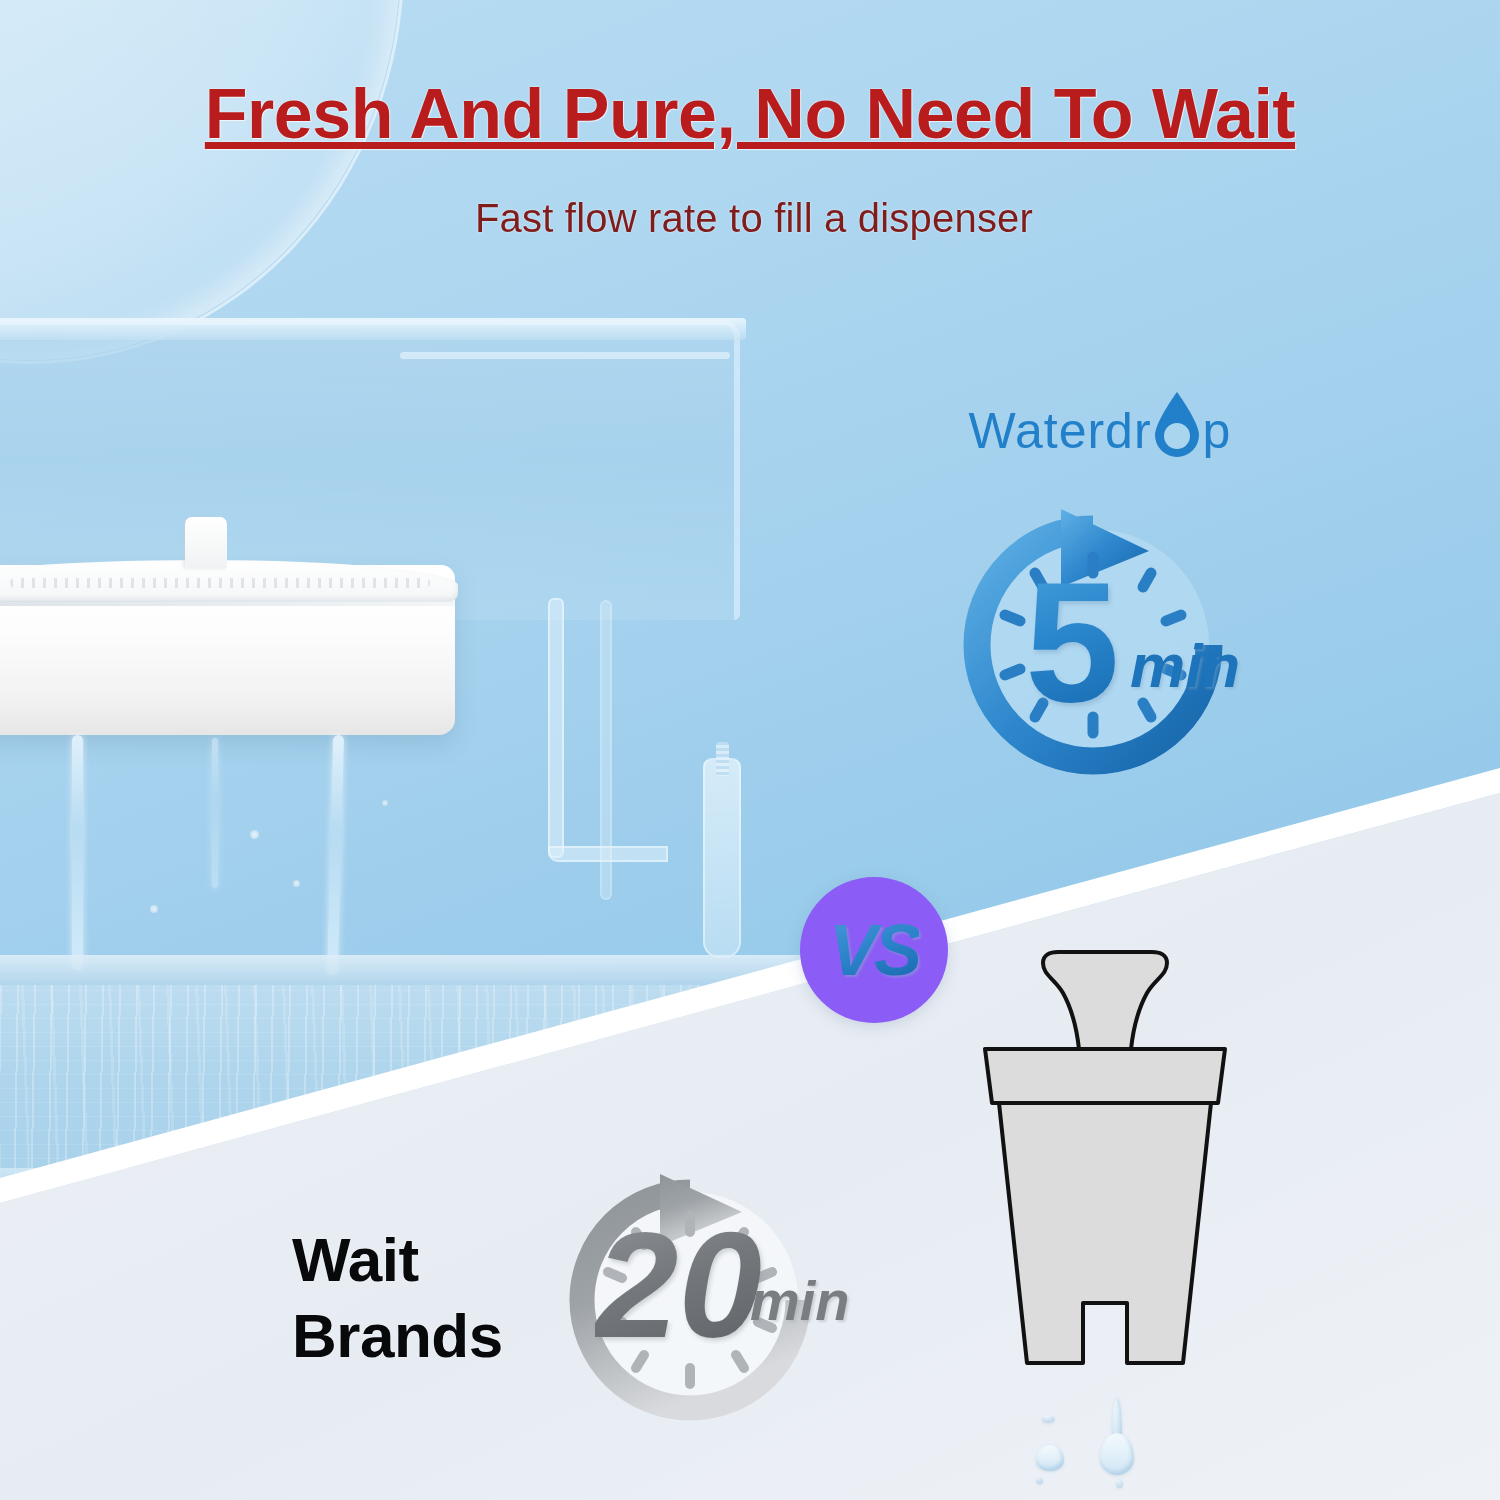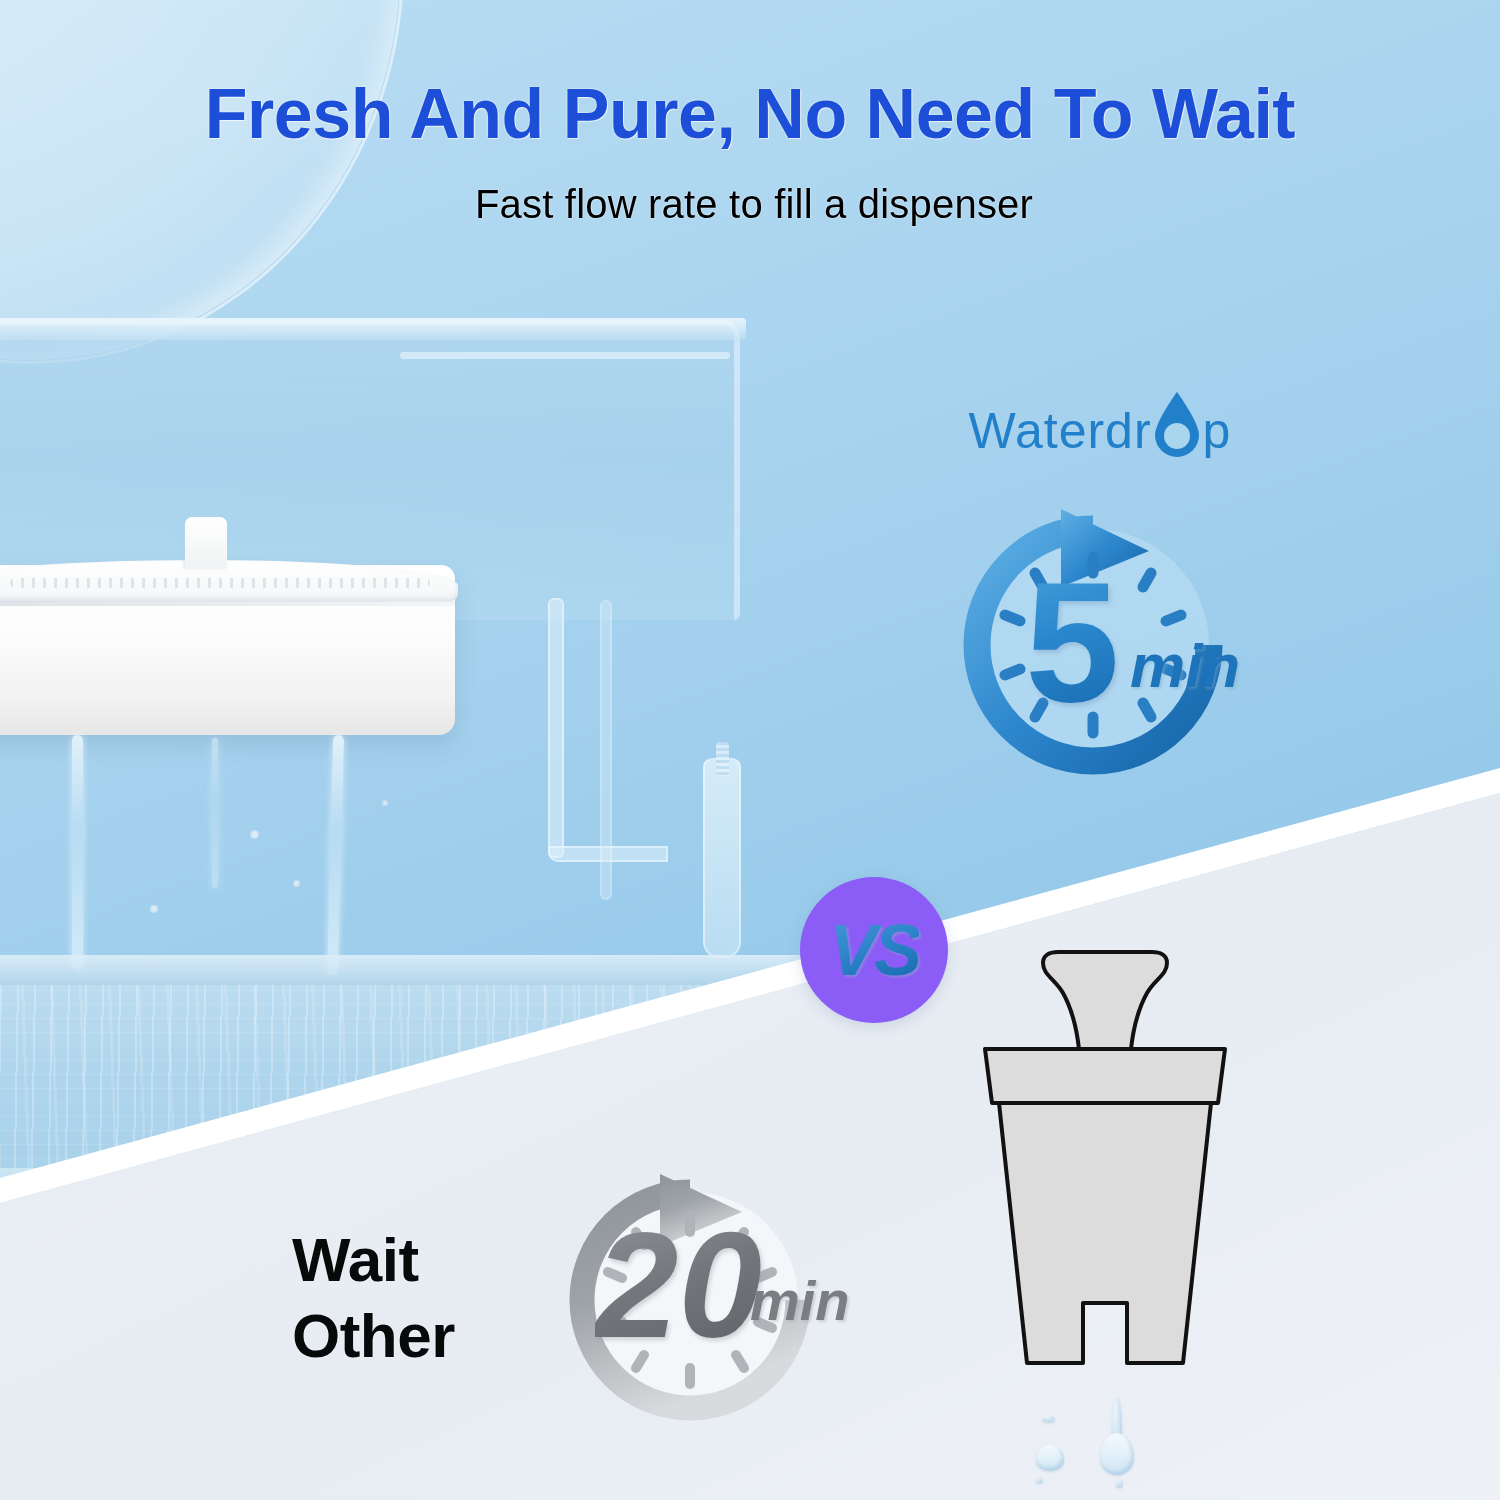--- a/index.html
+++ b/index.html
@@ -149,26 +149,27 @@
   .divider-stripe {
     position:absolute; inset:0;
     background:#ffffff;
     clip-path:polygon(0 1178px, 1500px 768px, 1500px 793px, 0 1203px);
     filter:drop-shadow(0 3px 5px rgba(120,150,175,.20));
   }
 
   
   .headline-wrap { position:absolute; left:0; top:78px; width:1500px; text-align:center; }
   .headline {
-    font-size:70px; font-weight:bold; color:#1d4ed8;
+    font-size:70px; font-weight:bold; color:#b91c1c;
     letter-spacing:-.5px; line-height:1.05;
     text-shadow:0 0 2px rgba(255,255,255,.9), 1px 1px 0 rgba(255,255,255,.55);
+    text-decoration:underline;
   }
   .subhead {
-    margin-top:30px; font-size:40px; color:#000000; font-weight:400;
+    margin-top:44px; font-size:40px; color:#7f1d1d; font-weight:400;
     letter-spacing:.2px;
     text-shadow:0 0 2px rgba(255,255,255,.85);
     padding-left:8px;
   }
 
   
   .brand-logo {
     position:absolute; left:890px; top:386px;
     width:420px; height:90px;
     display:flex; align-items:center; justify-content:center;
@@ -341,21 +342,21 @@
     <span class="timer-num tn-blue">5</span>
     <span class="tmin-blue">min</span>
   </div>
 
   <div class="vs-badge">
     <span class="vs-text">VS</span>
   </div>
 
   <div class="other-brands">
     <div>Wait</div>
-    <div>Other</div>
+    <div>Brands</div>
   </div>
 
   <div class="timer-gray">
     <span>
       <svg width="330" height="265" viewBox="0 0 330 265" style="position:absolute;left:0;top:0;">
         <defs>
           <linearGradient id="gg" x1="0" y1="0" x2="0.4" y2="1">
             <stop offset="0" stop-color="#8f9498"></stop>
             <stop offset="0.45" stop-color="#9ea3a7"></stop>
             <stop offset="1" stop-color="#d8dadd"></stop>

